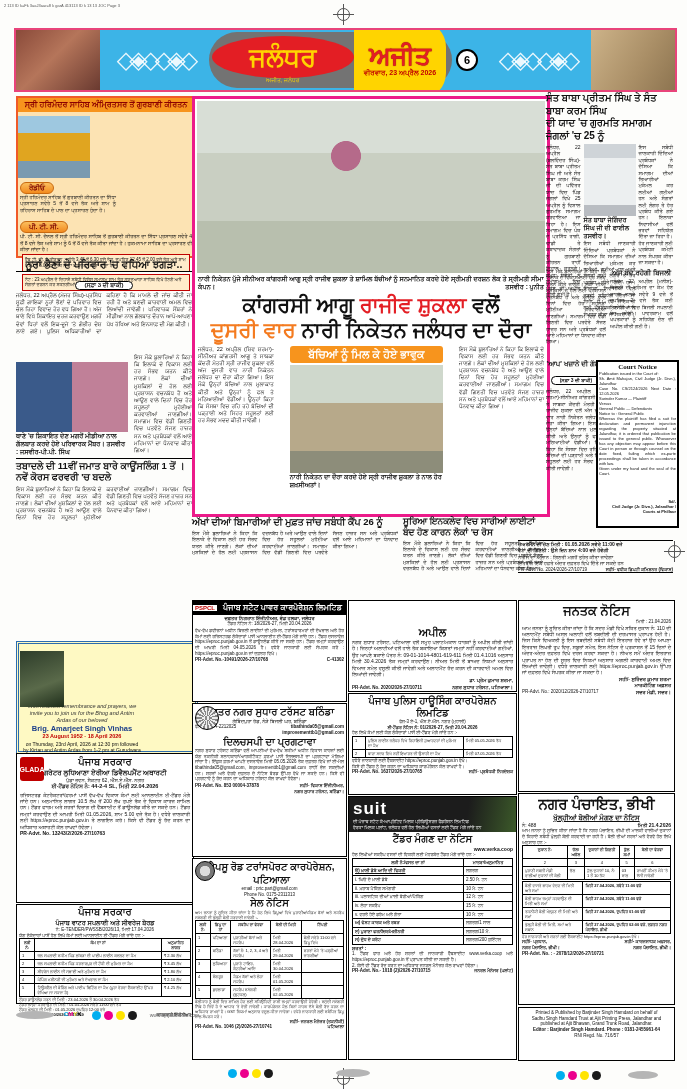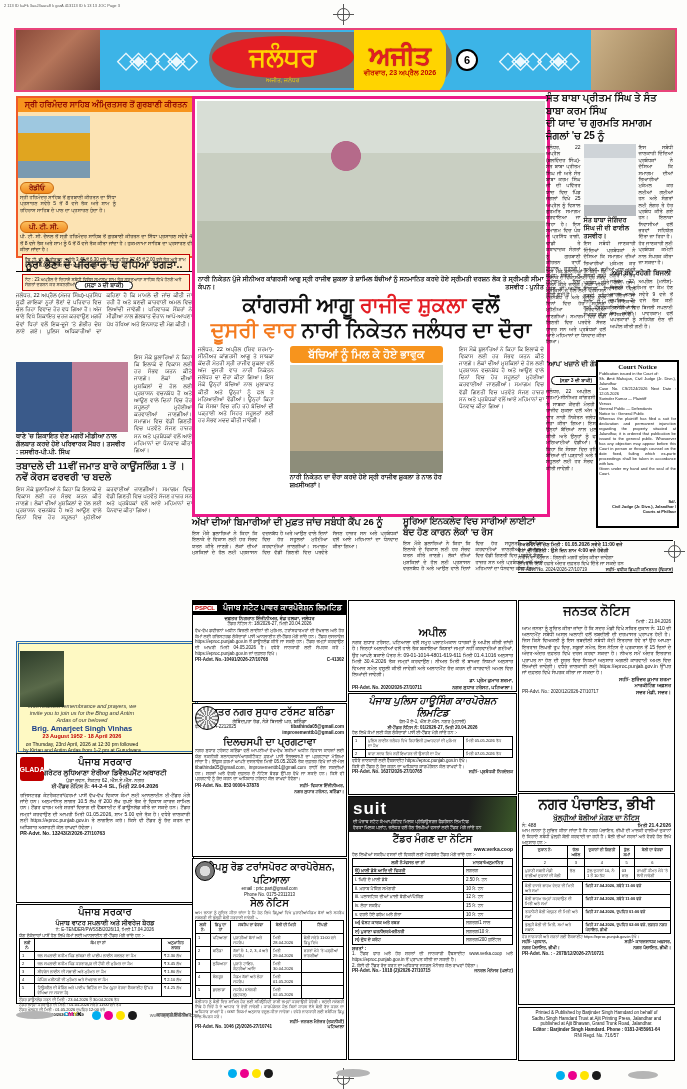--- a/index.html
+++ b/index.html
@@ -389,21 +389,21 @@
         <span class="b t5 r">
           <span>ਡਾ. ਪ੍ਰੇਮ ਕੁਮਾਰ ਸ਼ਰਮਾ,</span><br>
           <span>ਨਗਰ ਸੁਧਾਰ ਟਰੱਸਟ, ਪਟਿਆਲਾ।</span>
         </span>
       </div>
     </div>
   </section>
 
   <section class="abs box" style="left:348px;top:693px;width:167px;height:100px;">
     <div style="padding:1px 3px;">
-      <div class="b c" style="font-size:10px;font-style:italic;">ਪੰਜਾਬ ਪੁਲਿਸ ਹਾਊਸਿੰਗ ਕਾਰਪੋਰੇਸ਼ਨ ਲਿਮਟਿਡ</div>
+      <div class="b c" style="font-size:10px;">ਪੰਜਾਬ ਪੁਲਿਸ ਹਾਊਸਿੰਗ ਕਾਰਪੋਰੇਸ਼ਨ ਲਿਮਟਿਡ</div>
       <div class="c t45">ਫੇਜ਼-3 ਏ-1, ਐੱਸ.ਏ.ਐੱਸ. ਨਗਰ (ਮੁਹਾਲੀ)</div>
       <div class="c t45 b">ਈ-ਟੈਂਡਰ ਨੋਟਿਸ ਨੰ: 01/2026-27, ਮਿਤੀ 20.04.2026</div>
       <div class="t45">ਹੇਠ ਲਿਖੇ ਕੰਮਾਂ ਲਈ ਯੋਗ ਠੇਕੇਦਾਰਾਂ ਪਾਸੋਂ ਈ-ਟੈਂਡਰ ਮੰਗੇ ਜਾਂਦੇ ਹਨ :-</div>
       <table class="t4">
         <tbody>
             <tr>
               <td style="width:8px;">1</td>
               <td>ਪੁਲਿਸ ਲਾਈਨ ਜਲੰਧਰ ਵਿਖੇ ਰਿਹਾਇਸ਼ੀ ਕੁਆਰਟਰਾਂ ਦੀ ਮੁਰੰਮਤ ਦਾ ਕੰਮ</td>
               <td style="width:44px;">ਮਿਤੀ 05.05.2026 ਤੱਕ</td>
             </tr>

